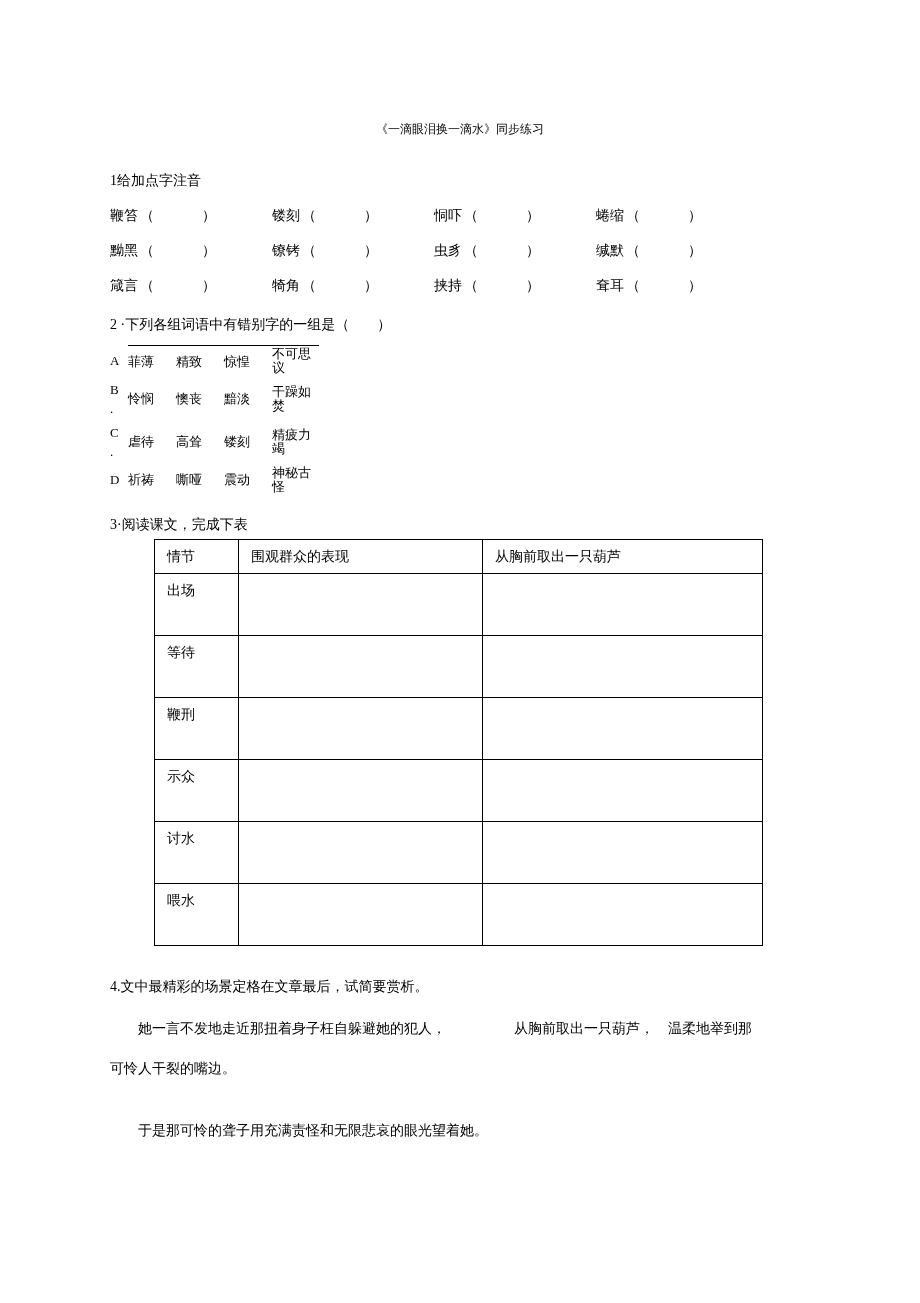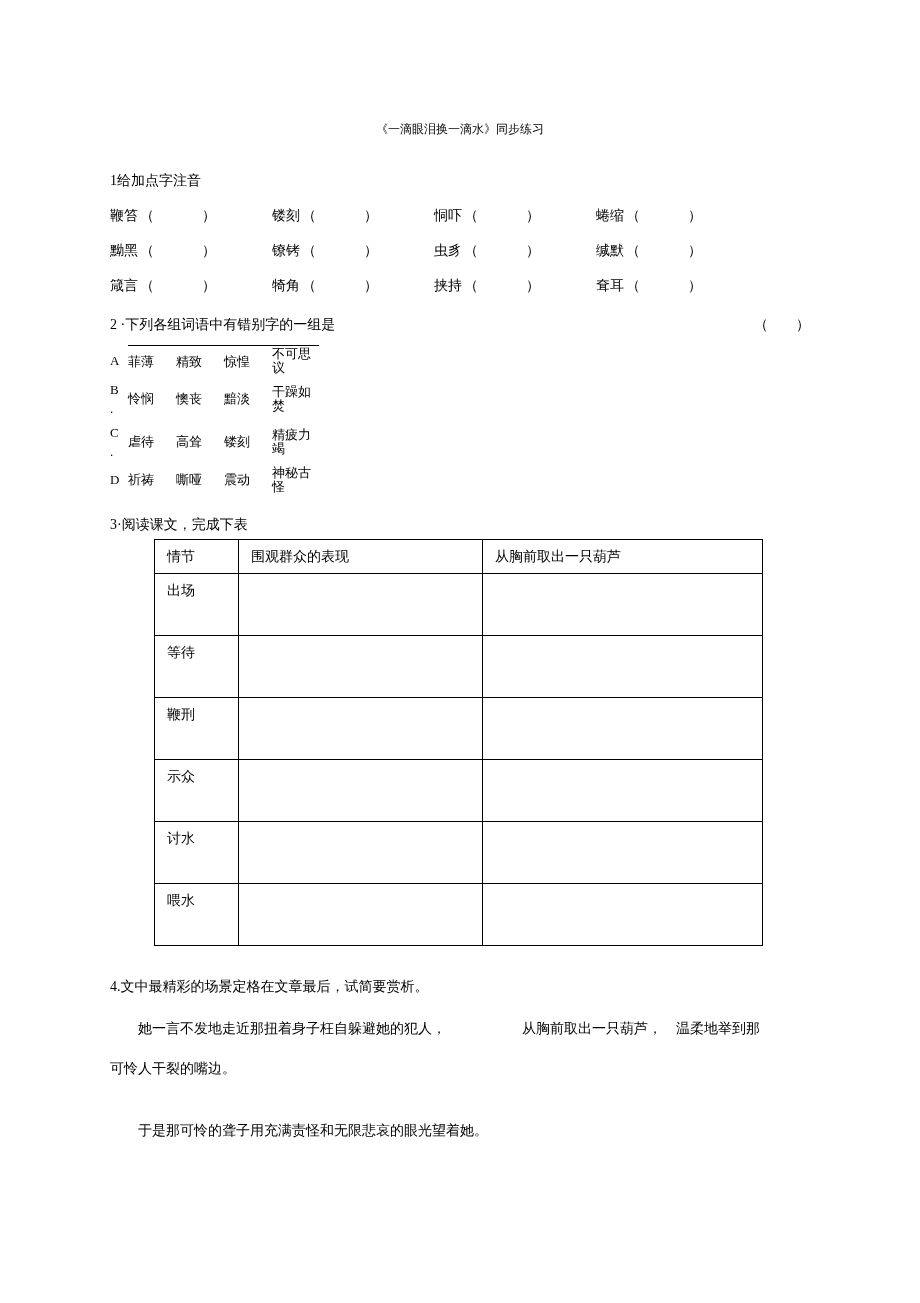--- a/index.html
+++ b/index.html
@@ -28,21 +28,21 @@
       display: flex;
       align-items: center;
       min-width: 150px;
     }
     .pinyin-word { white-space: nowrap; }
     .paren { white-space: nowrap; }
     .paren::before { content: "（"; margin-left: 2px; }
     .paren::after { content: "）"; margin-left: 48px; }
     .q2-row {
       display: flex;
-      justify-content: space-between;
+      justify-content: flex-start;
       margin-top: 18px;
       margin-bottom: 10px;
     }
     .q2-paren::before { content: "（"; }
     .q2-paren::after { content: "）"; margin-left: 28px; }
     .choice-table {
       border-collapse: collapse;
       margin-bottom: 18px;
     }
     .choice-table td {
@@ -73,21 +73,21 @@
     .plot-body td { height: 62px; }
     .q4-header { margin-bottom: 20px; }
     .passage { margin-bottom: 38px; line-height: 1.7; }
     .passage .line1 {
       display: flex;
       margin-bottom: 16px;
     }
     .indent { text-indent: 28px; }
     .seg1 { white-space: nowrap; }
     .gap1 { display: inline-block; width: 68px; }
-    .seg2 { white-space: nowrap; margin-left: 8px; }
+    .seg2 { white-space: nowrap; margin-left: 0; }
     .gap2 { display: inline-block; width: 14px; }
     .seg3 { white-space: nowrap; }
   </style>
 </head>
 <body>
 
 <h1 class="title">《一滴眼泪换一滴水》同步练习</h1>
 
 <div class="q1-header">1给加点字注音</div>
 

